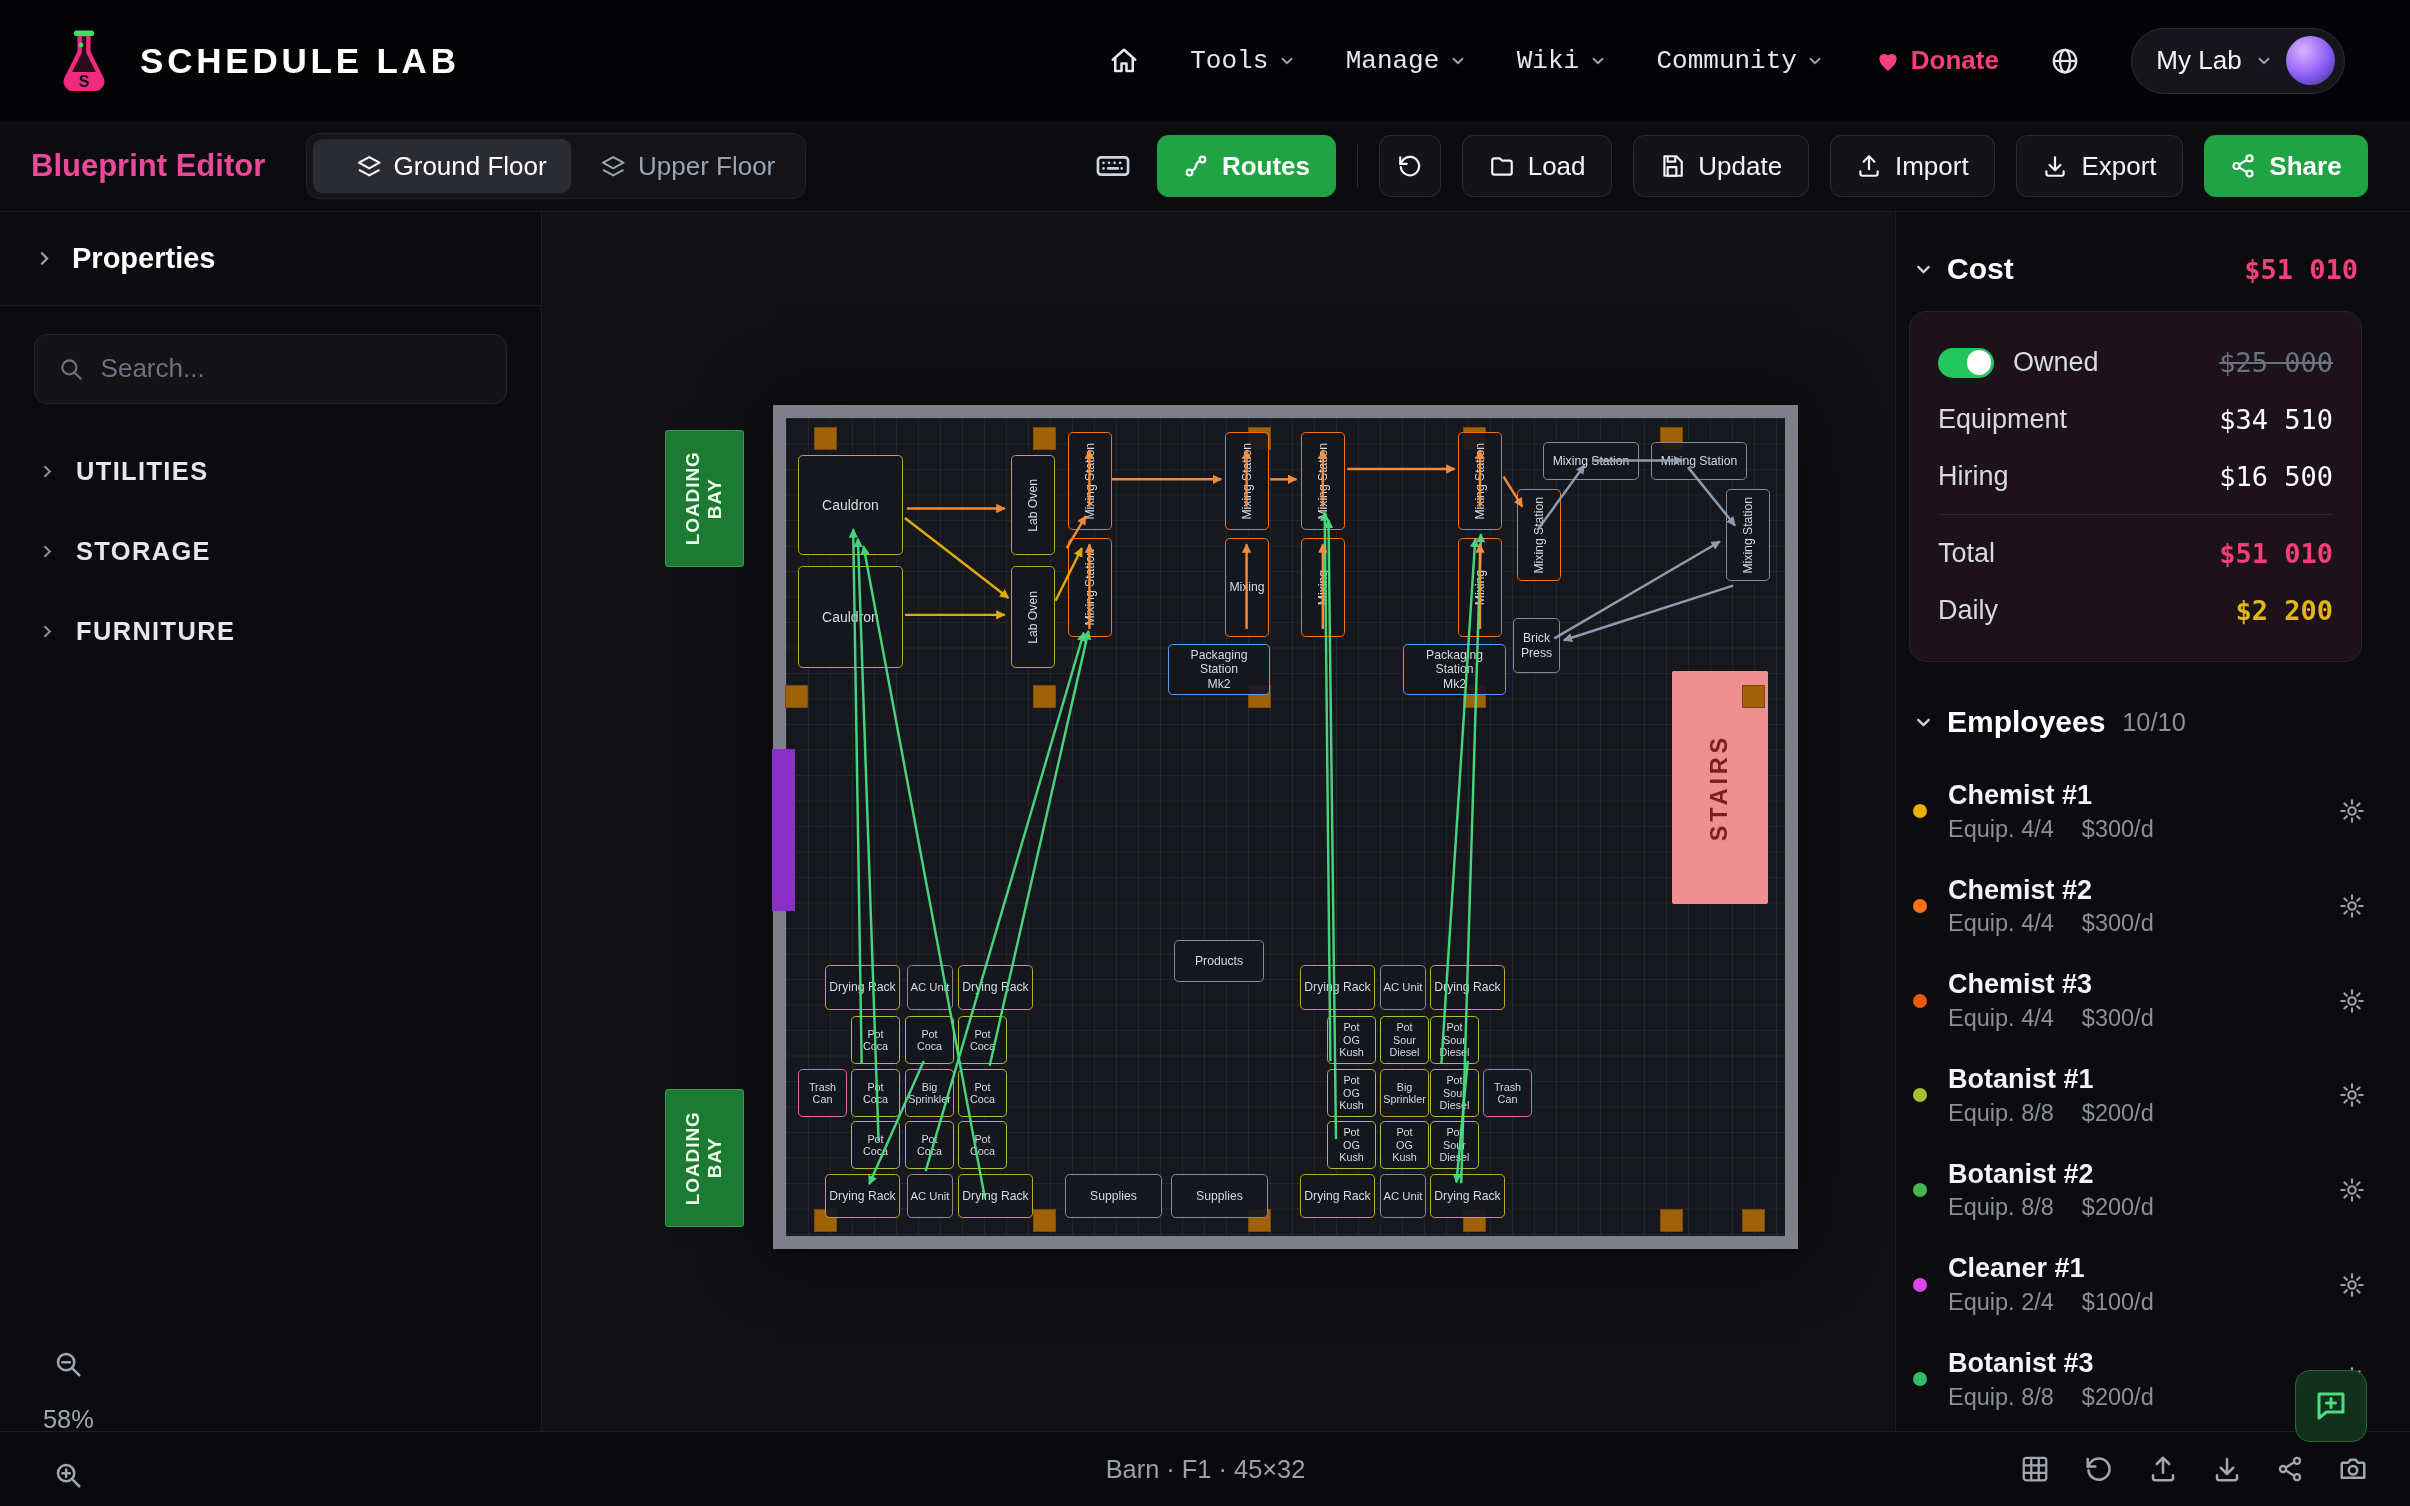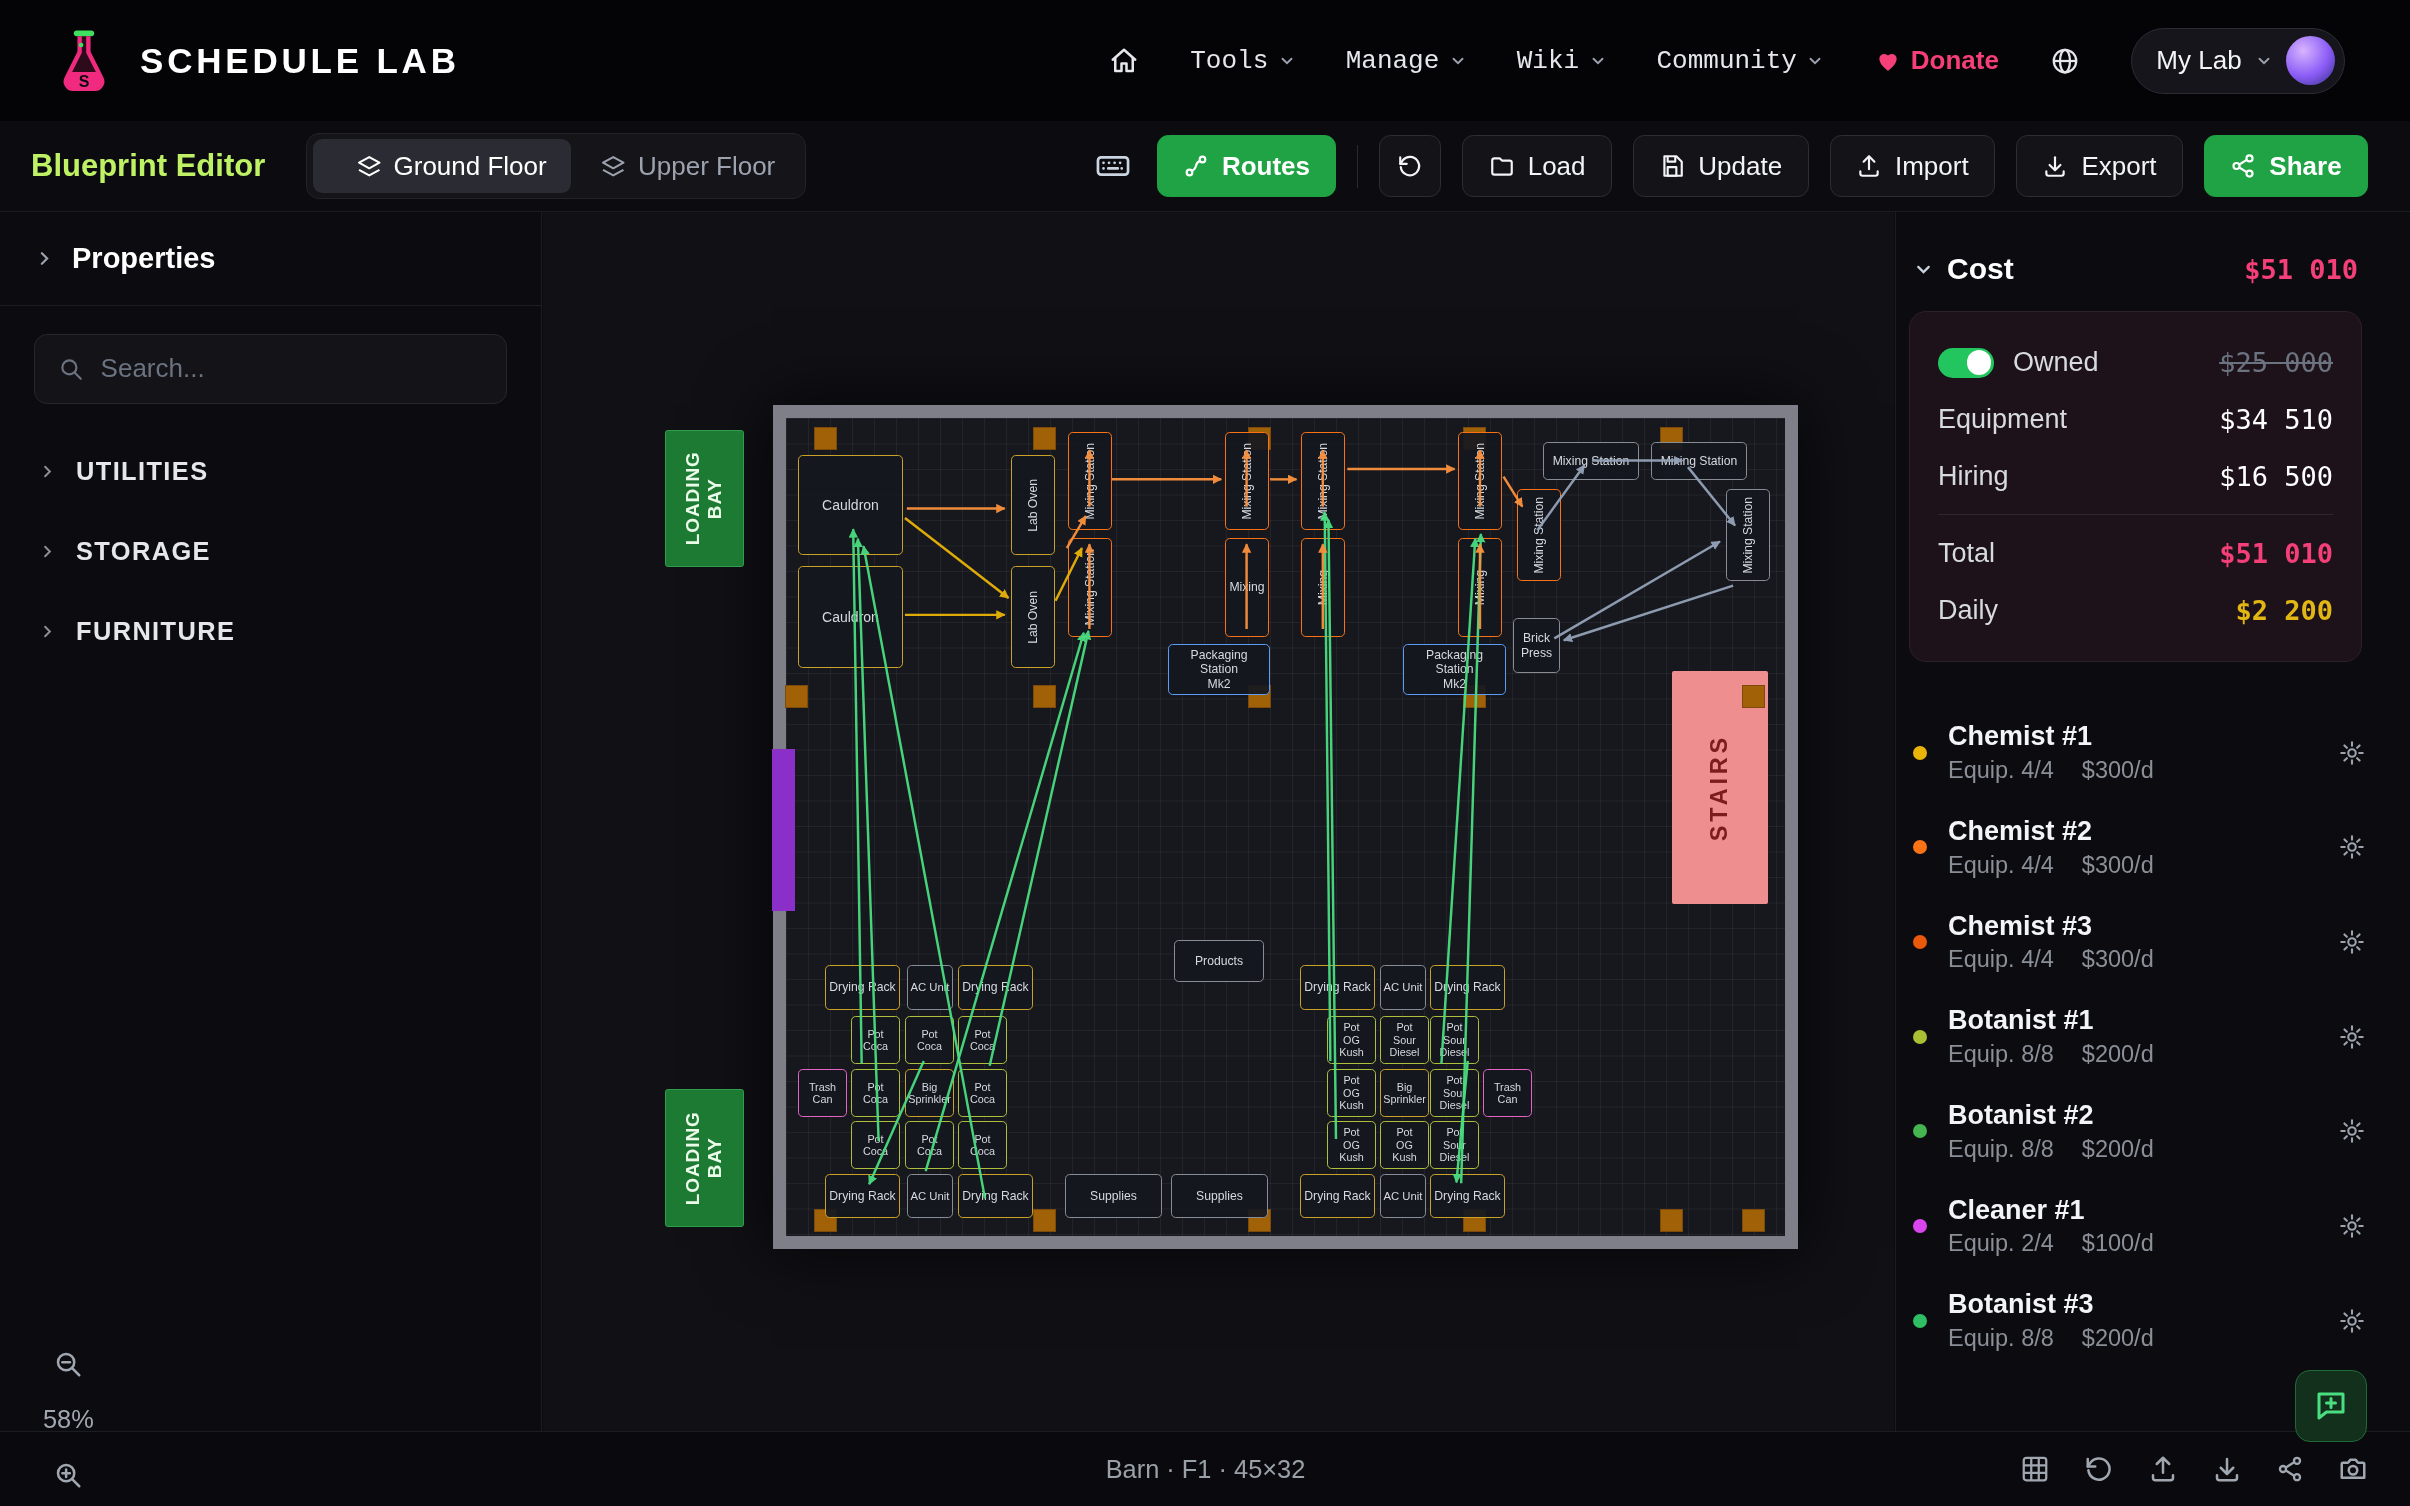--- a/index.html
+++ b/index.html
@@ -18,21 +18,21 @@
   .nav-link .chev{color:#9ca3af;}
   .donate{color:#f43f78;font-weight:600;}
   .account-pill{display:flex;align-items:center;gap:13px;background:#15151b;border:0.9px solid #2c2c35;
     border-radius:941px;padding:7.5px 9.4px 7.5px 24.5px;font-size:26px;color:#f3f4f6;}
   .avatar{width:49px;height:49px;border-radius:50%;
     background:radial-gradient(circle at 35% 30%,#d8b4fe,#8b5cf6 55%,#312e81);}
 
   
   .toolbar{position:absolute;left:0;top:121px;width:2411px;height:91px;background:#0b0b10;
     display:flex;align-items:center;padding:0 43px 0 31px;gap:41px;border-bottom:0.9px solid #1c1c23;z-index:19;}
-  .tb-title{font-size:31px;font-weight:700;color:#bef264;white-space:nowrap;}
+  .tb-title{font-size:31px;font-weight:700;color:#ec4899;white-space:nowrap;}
   .floor-tabs{display:flex;align-items:center;background:#141419;border:0.9px solid #222229;border-radius:13px;padding:5.6px;gap:5.6px;}
   .floor-tab{display:flex;align-items:center;gap:12.2px;padding:11.3px 24.5px;border-radius:9.4px;font-size:26px;color:#9ca3af;}
   .floor-tab.active{background:#2b2b33;color:#fff;padding-left:44px;}
   .tb-actions{margin-left:auto;display:flex;align-items:center;gap:21px;}
   .tb-btn{display:flex;align-items:center;gap:13px;height:62px;padding:0 25.4px;border-radius:11.3px;
     background:#131318;border:0.9px solid #2d2d36;font-size:26px;color:#f3f4f6;white-space:nowrap;}
   .tb-btn.icon-only{width:62px;padding:0;justify-content:center;}
   .tb-btn.green{background:#1fa344;border-color:#1fa344;color:#fff;font-weight:600;}
   .tb-divider{width:0.9px;height:43px;background:#2a2a32;}
   .kb-btn{color:#cbd5e1;padding:0 3.8px;}
@@ -667,20 +667,27 @@
     <div class="cost-sep"></div>
     <div class="cost-row">
       <span>Total</span>
       <span class="val pink">$51 010</span>
     </div>
     <div class="cost-row">
       <span>Daily</span>
       <span class="val yellow">$2 200</span>
     </div>
   </div>
+  <div class="panel-header">
+    <svg width="21" height="21" viewBox="0 0 24 24" fill="none" stroke="currentColor" stroke-width="2.5" stroke-linecap="round">
+        <path d="M6 9l6 6 6-6"></path>
+      </svg>
+    <span class="panel-title">Employees</span>
+    <span class="panel-count">10/10</span>
+  </div>
   <div>
 
       <div class="emp-row">
         <span class="emp-dot" style="background: rgb(234, 179, 8);"></span>
         <span class="emp-info">
           <span class="emp-name">Chemist #1</span>
           <span class="emp-sub">
             <span>Equip. 4/4</span>
             <span>$300/d</span>
           </span>

